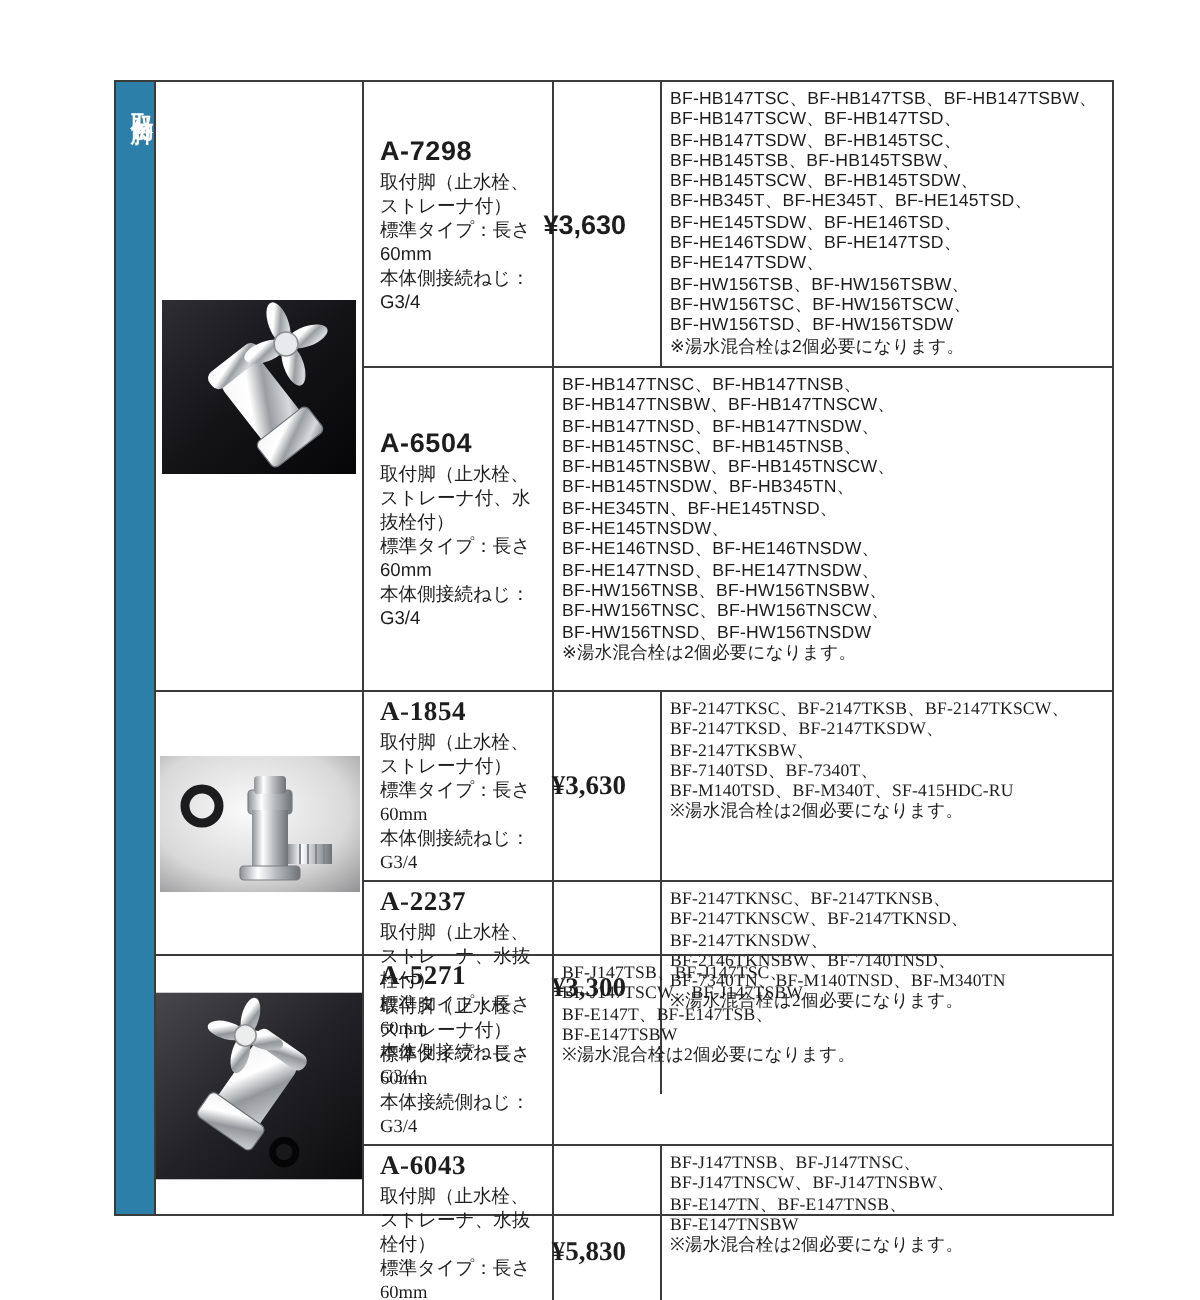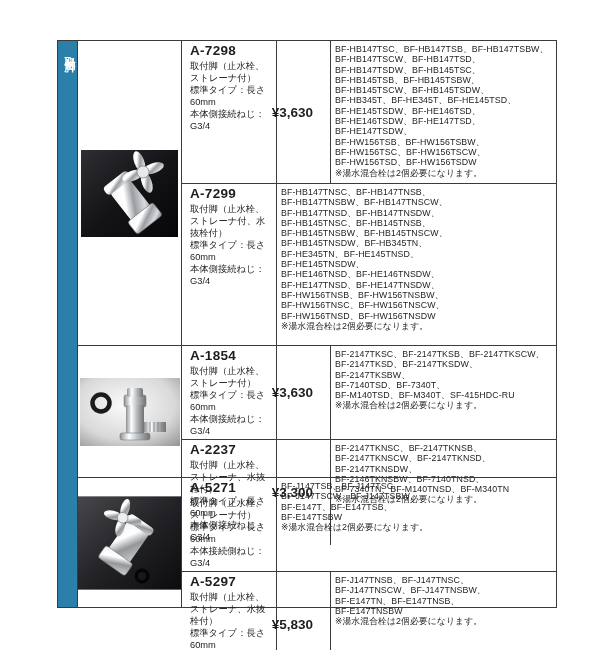--- a/index.html
+++ b/index.html
@@ -12,41 +12,41 @@
 
   
   .tab { width:20px; background:#2b7fa9; border-right:1px solid #3b3b3b; flex:0 0 20px; }
   .tab-label { display:block; writing-mode:vertical-rl; text-orientation:upright;
                color:#ffffff; font-weight:bold; font-size:11px; letter-spacing:2px;
                margin:7px auto 0 auto; width:100%; text-align:center; }
 
   .content { flex:1; display:flex; flex-direction:column; }
 
   .group { display:flex; }
-  .group + .group { border-top:1px solid #3b3b3b; }
+  .group + .group { border-top:1px solid #3b3b3b;font-family:Liberation Serif, serif; }
   .g1 { height:304px; }
   .g2 { height:132px; }
   .g3 { height:130px; flex:1; }
 
   .img-cell { width:104px; flex:0 0 104px; border-right:1px solid #3b3b3b;
               display:flex; align-items:center; justify-content:center; background:#ffffff; }
   .img-cell svg { display:block; }
 
   .rows { flex:1; display:flex; flex-direction:column; }
   .row { display:flex; flex:1; }
   .row + .row { border-top:1px solid #3b3b3b; }
   .r7298 { flex:0 0 142px; }
   .r7299 { flex:1; }
   .r1854 { flex:0 0 67px; }
   .r1855 { flex:1; }
   .r5271 { flex:0 0 64px; }
   .r5297 { flex:1; }
 
   .cell-desc { width:95px; flex:0 0 95px; border-right:1px solid #3b3b3b;
-               display:flex; flex-direction:column; 
+               display:flex; flex-direction:column; justify-content:center;
                padding:2px 2px 2px 8px; }
   .model { font-size:13.5px; font-weight:bold; letter-spacing:0.3px; margin-bottom:2px; }
   .desc-text { font-size:9.3px; line-height:12px; white-space:pre-line; }
 
   .cell-price { width:54px; flex:0 0 54px; border-right:1px solid #3b3b3b;
                 display:flex; align-items:center; justify-content:flex-end;
                 padding-right:17px; font-size:13.5px; font-weight:bold; }
 
   .cell-models { flex:1; padding:3px 2px 2px 4px; font-size:8.8px; line-height:10.3px;
                  white-space:pre-line; letter-spacing:0.1px; }
@@ -114,21 +114,21 @@
 BF-HE145TSDW、BF-HE146TSD、
 BF-HE146TSDW、BF-HE147TSD、
 BF-HE147TSDW、
 BF-HW156TSB、BF-HW156TSBW、
 BF-HW156TSC、BF-HW156TSCW、
 BF-HW156TSD、BF-HW156TSDW
 ※湯水混合栓は2個必要になります。</div>
           </div>
           <div class="row r7299">
             <div class="cell-desc">
-              <div class="model">A-7299</div>
+              <div class="model">A-6504</div>
               <div class="desc-text">取付脚（止水栓、
 ストレーナ付、水抜栓付）
 標準タイプ：長さ 60mm
 本体側接続ねじ：G3/4</div>
             </div>
             <div class="cell-models">BF-HB147TNSC、BF-HB147TNSB、
 BF-HB147TNSBW、BF-HB147TNSCW、
 BF-HB147TNSD、BF-HB147TNSDW、
 BF-HB145TNSC、BF-HB145TNSB、
 BF-HB145TNSBW、BF-HB145TNSCW、
@@ -254,21 +254,21 @@
 本体接続側ねじ：G3/4</div>
             </div>
             <div class="cell-models">BF-J147TSB、BF-J147TSC、
 BF-J147TSCW、BF-J147TSBW、
 BF-E147T、BF-E147TSB、
 BF-E147TSBW
 ※湯水混合栓は2個必要になります。</div>
           </div>
           <div class="row r5297">
             <div class="cell-desc">
-              <div class="model">A-5297</div>
+              <div class="model">A-6043</div>
               <div class="desc-text">取付脚（止水栓、
 ストレーナ、水抜栓付）
 標準タイプ：長さ 60mm
 本体接続側ねじ：G3/4</div>
             </div>
             <div class="cell-price">¥5,830</div>
             <div class="cell-models">BF-J147TNSB、BF-J147TNSC、
 BF-J147TNSCW、BF-J147TNSBW、
 BF-E147TN、BF-E147TNSB、
 BF-E147TNSBW

